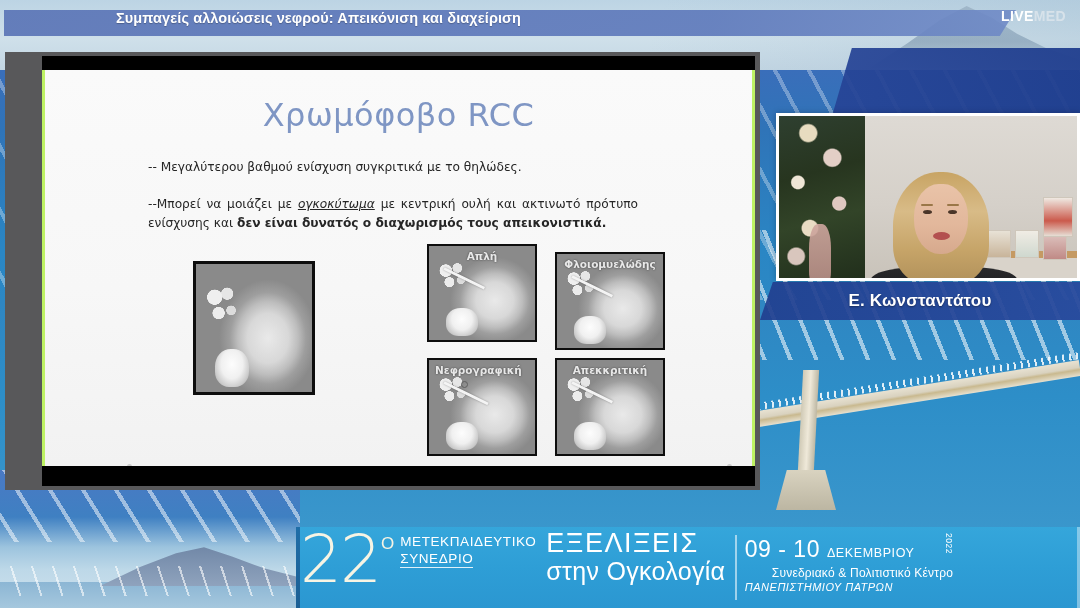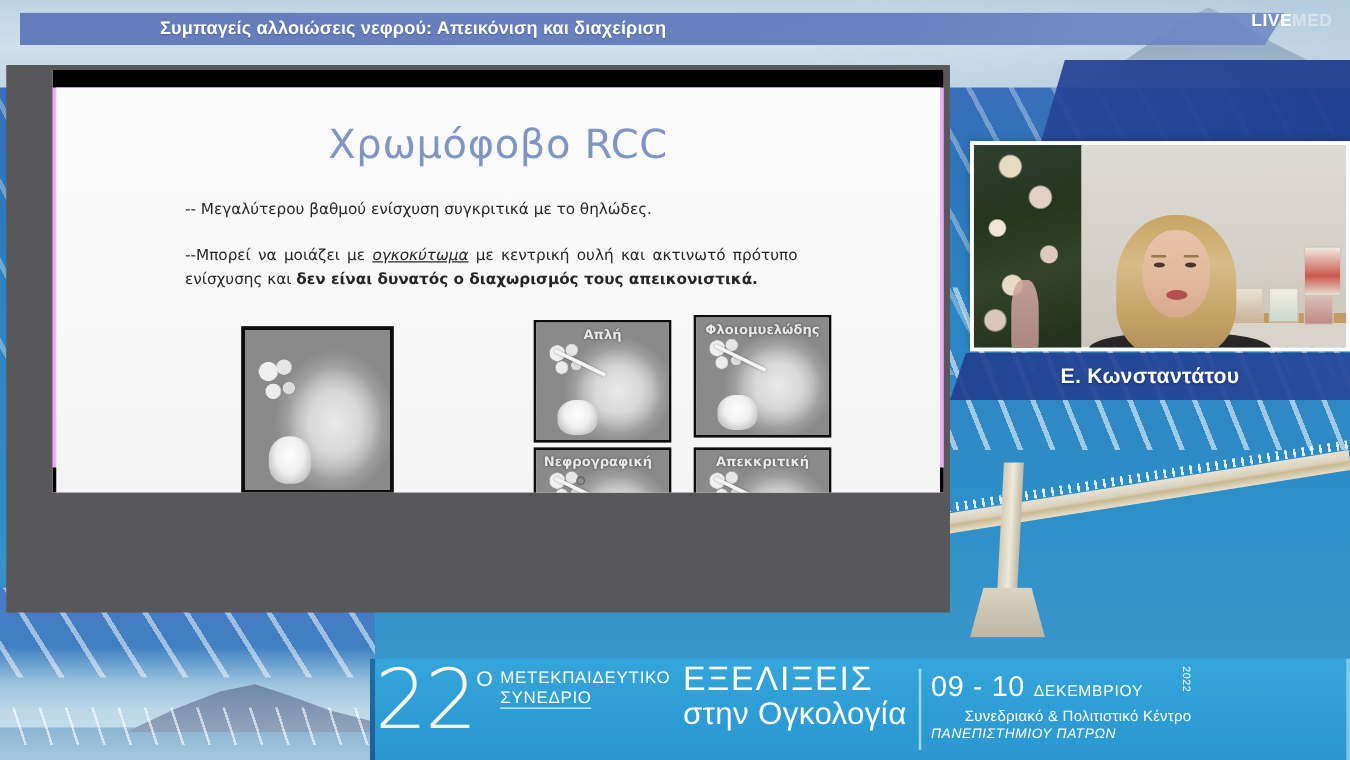--- a/index.html
+++ b/index.html
@@ -117,24 +117,24 @@
   .bg-lower-bridge2 {
     position: absolute; left: 10px; top: 96px; width: 290px; height: 30px;
     background: repeating-linear-gradient(72deg,
       rgba(255,255,255,0) 0 9px,
       rgba(255,255,255,.6) 9px 11px,
       rgba(255,255,255,0) 11px 20px);
   }
 
   
   .topbar {
-    position: absolute; left: 16px; top: 10px; width: 1012px; height: 26px;
+    position: absolute; left: 4px; top: 10px; width: 1012px; height: 26px;
     background: linear-gradient(to right, rgba(92,118,183,.93) 0%, rgba(96,123,188,.92) 70%, rgba(110,137,198,.88) 100%);
     clip-path: polygon(0 0, 100% 0, 98.4% 100%, 0% 100%);
-    display: flex; align-items: center;
+    display: flex; 
   }
   .topbar-title {
     margin-left: 112px;
     color: #ffffff;
     font-size: 14.5px;
     font-weight: bold;
     letter-spacing: .1px;
     white-space: nowrap;
     text-shadow: 0 1px 1px rgba(0,0,0,.25);
   }
@@ -144,22 +144,22 @@
   }
   .livemed .live { color: #ffffff; }
   .livemed .med  { color: #d7e2ea; font-weight: bold; }
 
   
   .viewer-shadow {
     position: absolute; left: 5px; top: 52px; width: 755px; height: 438px;
     background: #58585a;
   }
   .viewer {
-    position: absolute; left: 42px; top: 56px; width: 713px; height: 338px;
-    background: #f0abfc;
+    position: absolute; left: 42px; top: 56px; width: 713px; height: 430px;
+    background: #bef264;
     overflow: hidden;
   }
   .viewer-topbar { position: absolute; left:0; top:0; width:713px; height:14px; background:#000; }
   .viewer-botbar { position: absolute; left:0; bottom:0; width:713px; height:20px; background:#000; }
 
   .slide {
     position: absolute; left: 3px; top: 14px; width: 707px; height: 396px;
     background: linear-gradient(to bottom, #fafafa 0%, #f7f7f7 55%, #f2f2f2 100%);
     overflow: hidden;
   }
@@ -190,21 +190,21 @@
   .ct {
     position: absolute;
     background: #9a9a9a;
     border: 2px solid #0d0d0d;
     overflow: hidden;
     filter: grayscale(1);
   }
   .ct-big { left: 148px; top: 191px; width: 122px; height: 134px; border-width: 3px; }
 
   .ct-sm { width: 110px; height: 98px; }
-  .ct-a  { left: 382px; top: 186px; }
+  .ct-a  { left: 382px; top: 174px; }
   .ct-b  { left: 510px; top: 182px; }
   .ct-c  { left: 382px; top: 288px; }
   .ct-d  { left: 510px; top: 288px; }
 
   
   .ct-body {
     position: absolute; inset: 0;
     background:
       radial-gradient(ellipse 42% 46% at 62% 58%, #e9e9e9 0%, #d8d8d8 42%, #bdbdbd 62%, #9e9e9e 78%, #8a8a8a 100%),
       radial-gradient(ellipse 26% 22% at 24% 32%, #cfcfcf 0%, #b4b4b4 60%, #a0a0a0 100%),

